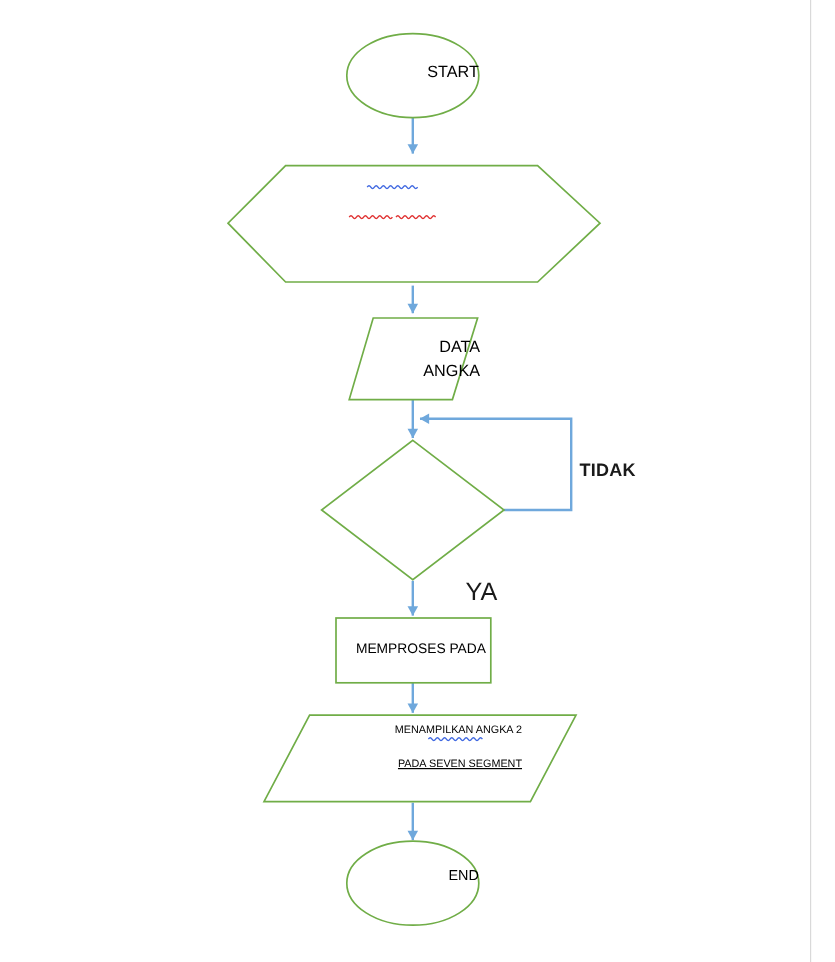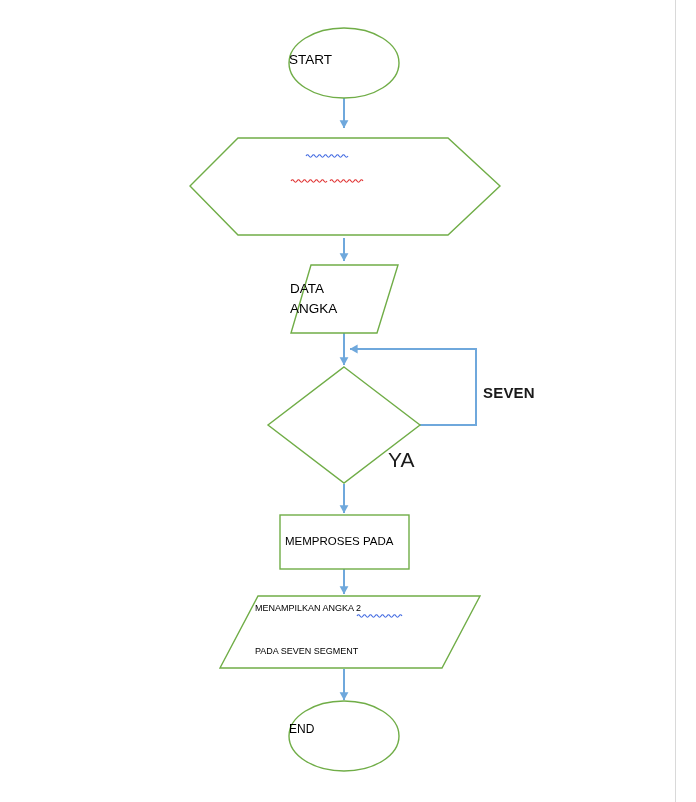--- a/index.html
+++ b/index.html
@@ -18,47 +18,47 @@
   }
   #flow-svg {
     position: absolute;
     left: 0;
     top: 0;
     width: 696px;
     height: 802px;
   }
   .shape-text {
     position: absolute;
-    text-align: left;
+    text-align: right;
     color: #000000;
     line-height: 1.25;
     white-space: nowrap;
     pointer-events: none;
   }
   .t-start      { left: 289px; top: 52px;  width: 110px; font-size: 13.5px; }
   .t-end        { left: 289px; top: 722px; width: 110px; font-size: 12px; }
   .t-hex        { left: 215px; top: 140px; width: 260px; }
   .t-hex .l1    { font-size: 12.5px; margin-bottom: 10px; }
   .t-hex .l2    { font-size: 13.5px; margin-bottom: 11px; }
   .t-hex .l3    { font-size: 8.5px;  margin-bottom: 11px; }
   .t-hex .l4    { font-size: 8.5px; }
   .t-input      { left: 290px; top: 279px; width: 110px; font-size: 13.5px; line-height: 1.45; }
   .t-decision   { left: 280px; top: 399px; width: 130px; font-size: 8.5px; line-height: 1.0; }
   .t-decision .l2 { margin-top: 15px; }
   .t-process    { left: 285px; top: 534px; width: 120px; font-size: 11.5px; }
   .t-output     { left: 255px; top: 603px; width: 180px; font-size: 9px; }
-  .t-output .l2 { margin-top: 32px; }
+  .t-output .l2 { margin-top: 17px; text-decoration: underline; }
   .branch-label {
     position: absolute;
     color: #1a1a1a;
     white-space: nowrap;
     pointer-events: none;
   }
   .lbl-tidak { left: 483px; top: 384px; font-size: 15px; font-weight: bold; letter-spacing: .2px; }
-  .lbl-ya    { left: 388px; top: 448px; font-size: 21px; font-weight: normal; }
+  .lbl-ya    { left: 388px; top: 482px; font-size: 21px; font-weight: normal; }
   .squiggle-blue, .squiggle-red { pointer-events: none; }
 </style>
 </head>
 <body>
 
 <div id="canvas">
 
   <svg id="flow-svg" viewBox="0 0 696 802">
     <defs>
       <marker id="arrowDown" markerWidth="10" markerHeight="9" refX="5" refY="8.4" orient="0" markerUnits="userSpaceOnUse">
@@ -124,16 +124,16 @@
 
   <div class="shape-text t-process">MEMPROSES PADA</div>
 
   <div class="shape-text t-output">
     <div class="l1">MENAMPILKAN ANGKA 2</div>
     <div class="l2">PADA SEVEN SEGMENT</div>
   </div>
 
   <div class="shape-text t-end">END</div>
 
-  <div class="branch-label lbl-tidak">SEVEN</div>
+  <div class="branch-label lbl-tidak">TIDAK</div>
   <div class="branch-label lbl-ya">YA</div>
 
 </div>
 
 </body></html>

